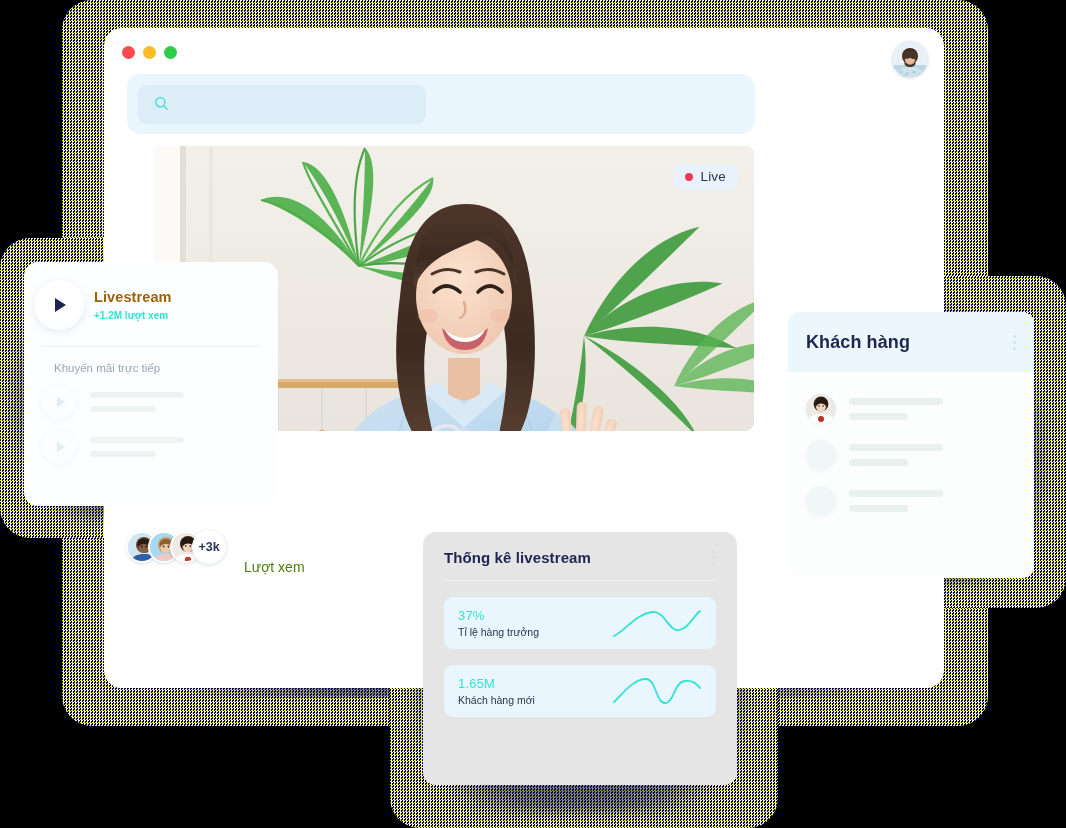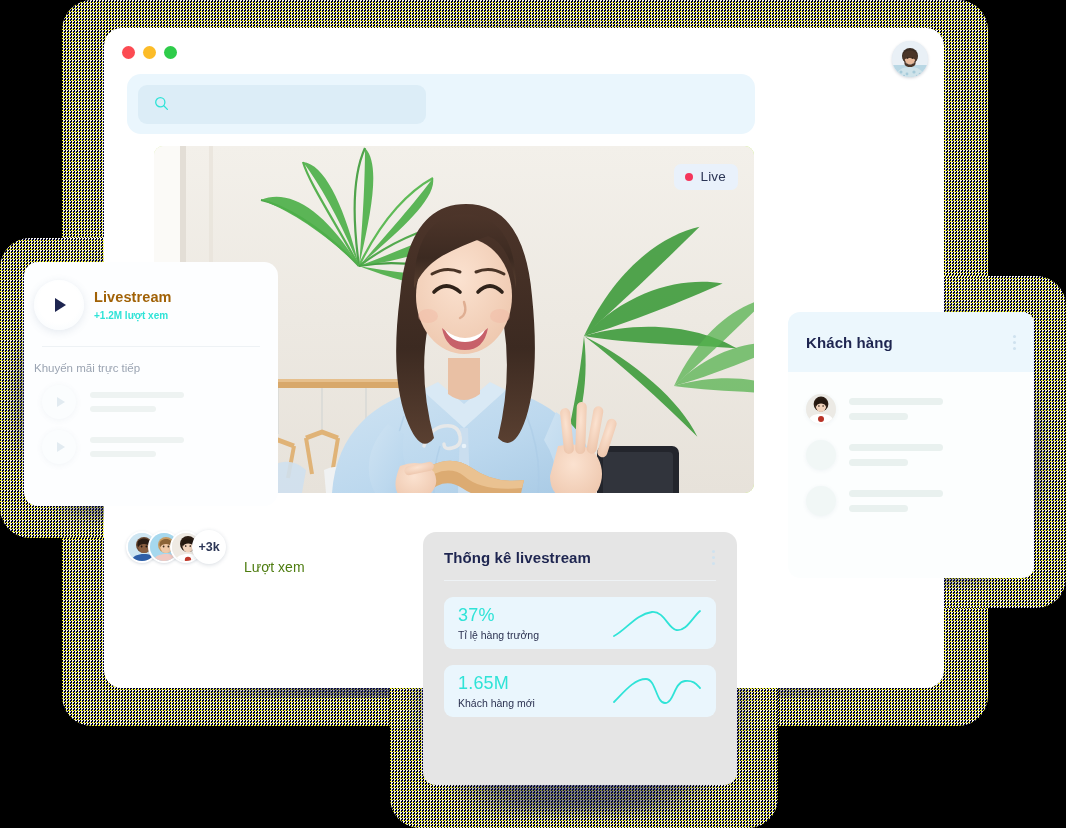--- a/index.html
+++ b/index.html
@@ -99,21 +99,21 @@
     border-radius: 50%;
     overflow: hidden;
     background: #e6eef5;
     box-shadow: 0 1px 3px rgba(40,60,90,0.22);
   }
 
   
   .video {
     position: absolute;
     left: 50px; top: 118px;
-    width: 600px; height: 347px;
+    width: 600px; height: 285px;
     border-radius: 9px;
     overflow: hidden;
     background: #bef264;
   }
   .video svg { display: block; width: 600px; height: 347px; }
 
   .live-badge {
     position: absolute;
     right: 16px; top: 18px;
     display: flex; align-items: center; gap: 7px;
@@ -211,21 +211,21 @@
   .ls-titles { margin-left: 10px; }
   .ls-title { font-size: 14.5px; font-weight: bold; color: #a16207; letter-spacing: .1px; }
   .ls-sub { font-size: 10px; font-weight: bold; color: #2fe3d7; margin-top: 5px; }
 
   .ls-divider {
     margin: 16px 18px 0 18px;
     height: 1px;
     background: #eef2f5;
   }
   .ls-section-label {
-    margin: 15px 0 0 10px;
+    margin: 15px 0 0 30px;
     font-size: 11.5px;
     color: #9ba4b2;
   }
   .sk-row { display: flex; align-items: center; margin: 11px 0 0 18px; }
   .sk-play {
     width: 34px; height: 34px; border-radius: 50%;
     background: #fbfdfe;
     box-shadow: 0 1px 6px rgba(80,110,140,0.07);
     display: flex; align-items: center; justify-content: center;
     flex: 0 0 auto;
@@ -259,21 +259,21 @@
     border-radius: 12px;
     z-index: 45;
     overflow: hidden;
   }
   .kh-head {
     height: 60px;
     background: #ecf7fd;
     display: flex; align-items: center;
     padding: 0 18px;
   }
-  .kh-title { font-size: 15px; font-weight: bold; color: #1e2550; letter-spacing: .1px; }
+  .kh-title { font-size: 18px; font-weight: bold; color: #1e2550; letter-spacing: .1px; }
   .kdots { margin-left: auto; display: flex; flex-direction: column; gap: 3px; }
   .kdots i { width: 3px; height: 3px; border-radius: 50%; background: #cfe2ef; display: block; }
 
   .kh-list { padding: 22px 0 0 0; }
   .kh-row { display: flex; align-items: center; padding: 0 18px; margin-bottom: 16px; }
   .kh-av {
     width: 30px; height: 30px; border-radius: 50%;
     background: #f1f7f6;
     overflow: hidden;
     flex: 0 0 auto;
@@ -314,21 +314,21 @@
 
   .stat {
     margin: 16px 21px 0 21px;
     height: 52px;
     background: #eaf6fd;
     border-radius: 9px;
     display: flex; align-items: center;
     padding: 0 14px;
   }
   .stat-texts { flex: 0 0 auto; }
-  .stat-value { font-size: 18px; color: #2fe3d7; letter-spacing: .2px; }
+  .stat-value { font-size: 13px; color: #2fe3d7; letter-spacing: .2px; }
   .stat-label { font-size: 10.5px; color: #2b3150; margin-top: 3px; }
   .spark { margin-left: auto; }
   .spark svg { display: block; }
 </style>
 </head>
 <body>
 
 <div id="stage">
 
   <div class="noise browser-noise"></div>

